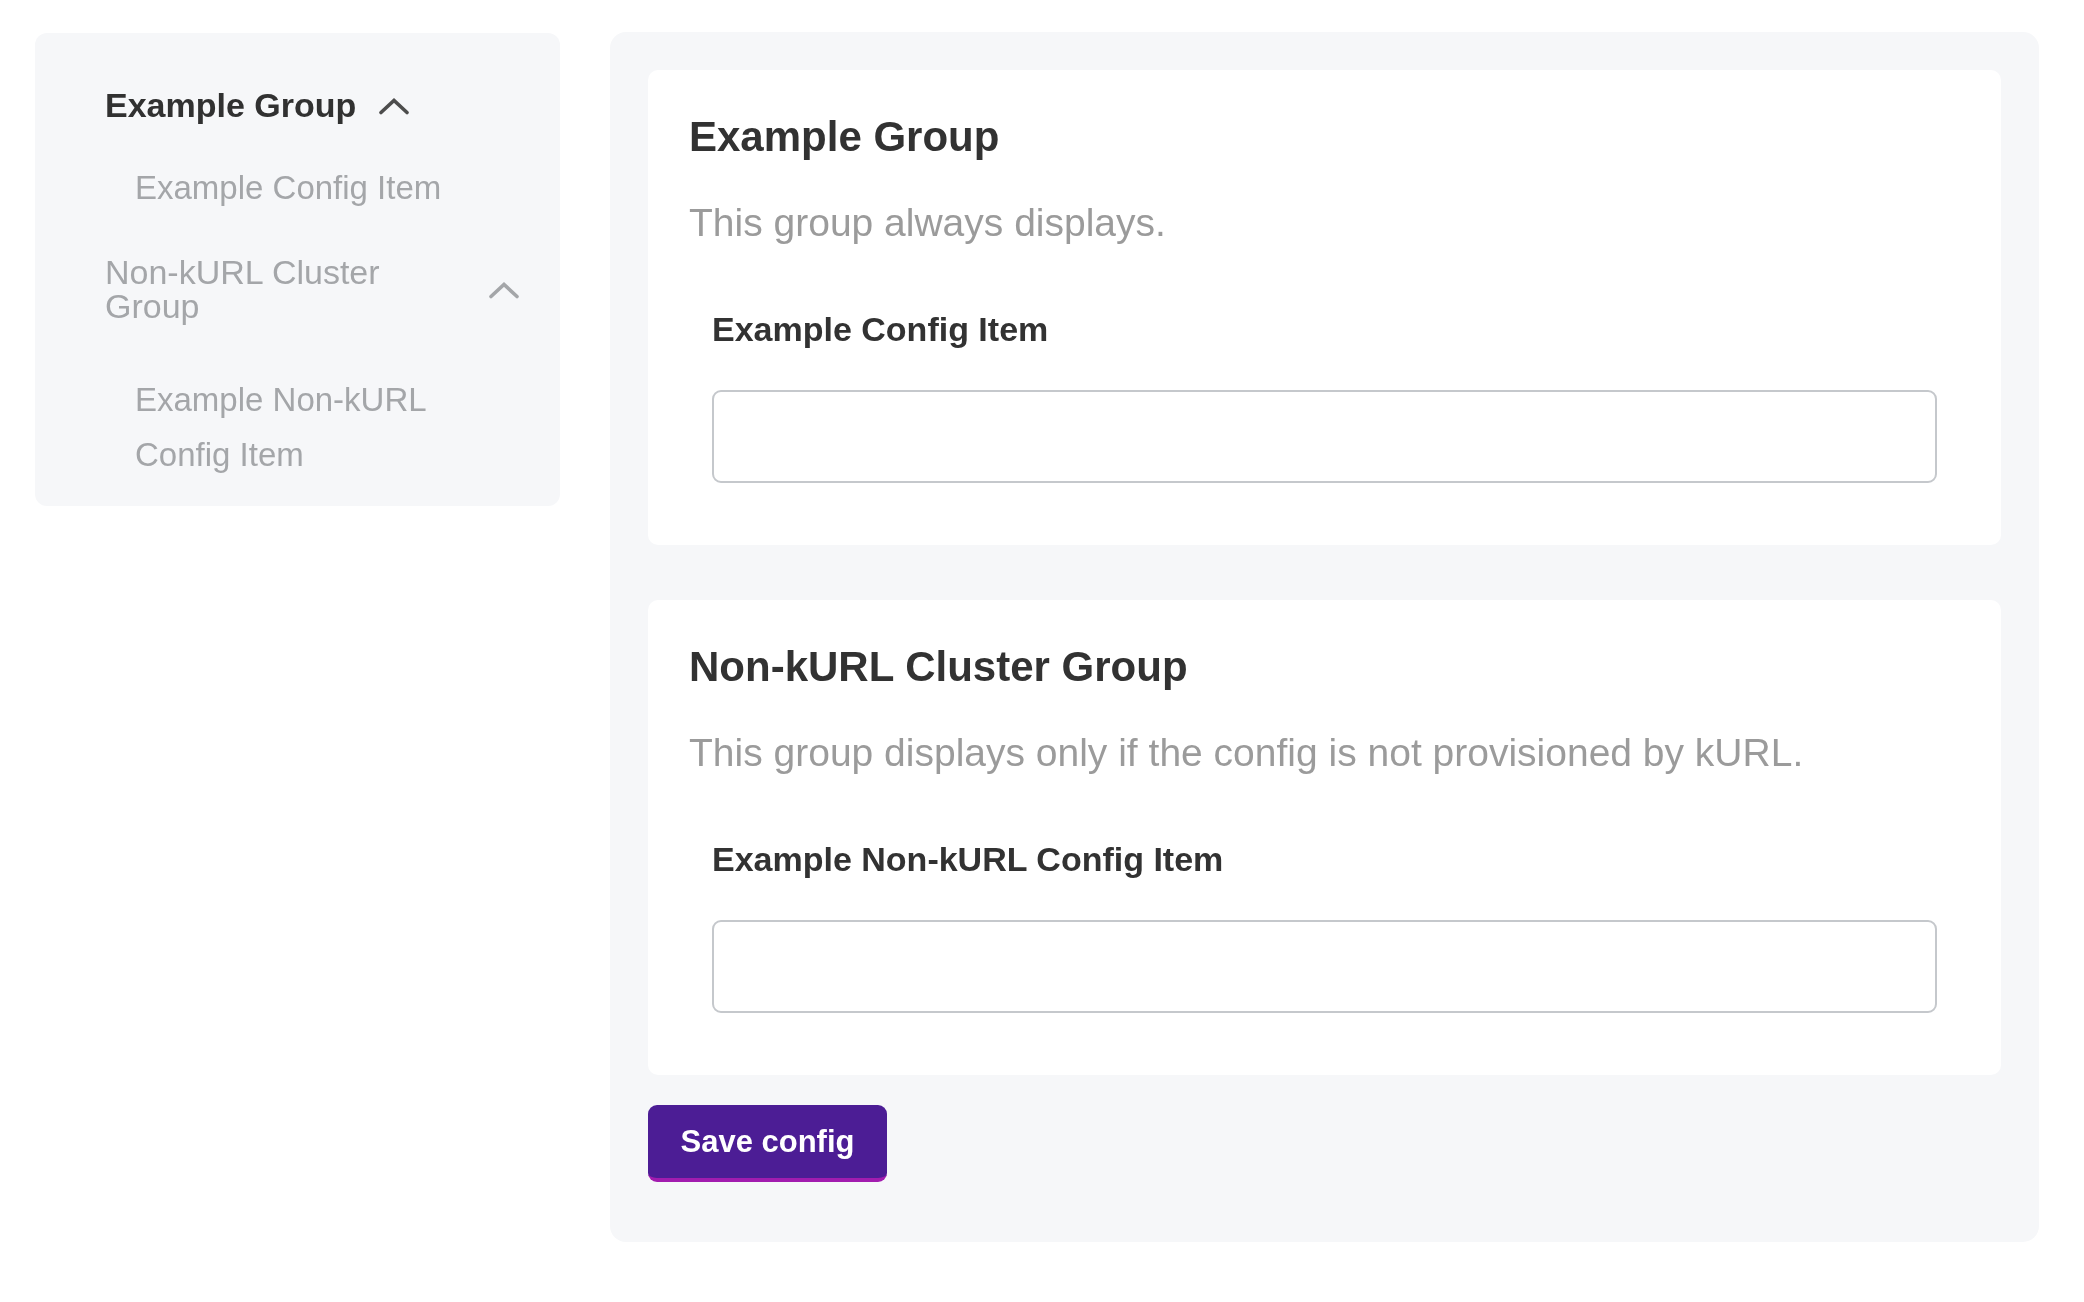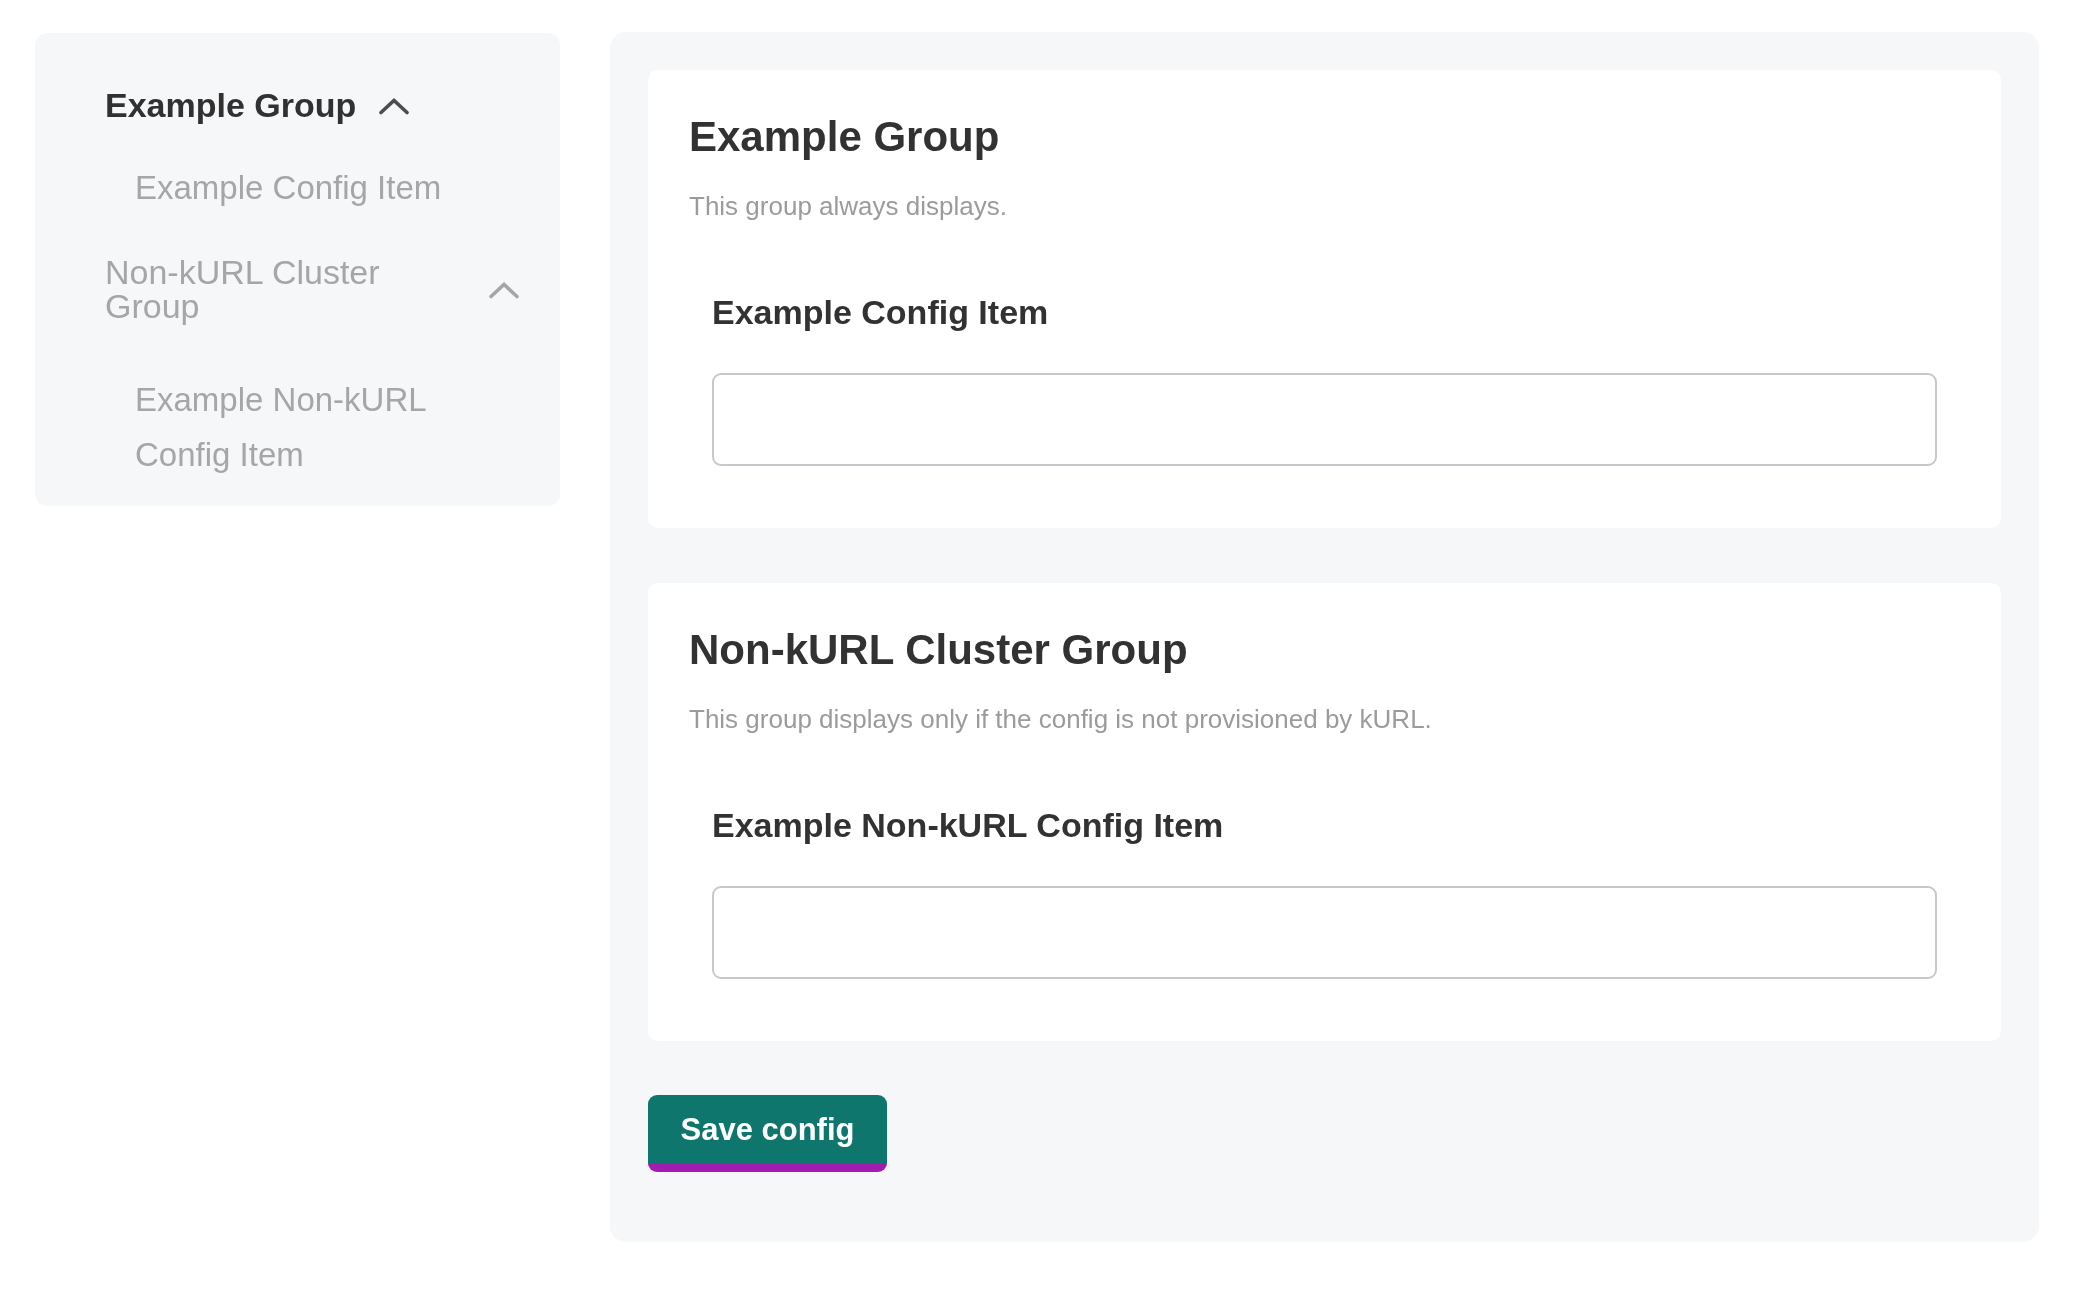--- a/index.html
+++ b/index.html
@@ -76,24 +76,24 @@
     width: 100%;
   }
   .config-card + .config-card { margin-top: 55px; }
   .group-title {
     font-size: 42px;
     line-height: 50px;
     font-weight: 700;
     color: #323232;
   }
   .group-desc {
-    font-size: 26px;
+    font-size: 39px;
     line-height: 34px;
     color: #9b9b9b;
-    margin-top: 27px;
+    margin-top: 44px;
   }
   .config-item { margin: 0 23px; }
   .item-label {
     display: block;
     font-size: 34px;
     line-height: 34px;
     font-weight: 600;
     color: #323232;
     margin-top: 72px;
   }
@@ -108,26 +108,26 @@
     font-size: 32px;
     color: #323232;
     padding: 0 22px;
     font-family: "Liberation Sans", "DejaVu Sans", sans-serif;
     outline: none;
   }
 
   
   .save-btn {
     display: block;
-    margin-top: 54px;
+    margin-top: 30px;
     width: 239px;
     height: 77px;
-    background: #0f766e;
+    background: #4c1d95;
     border: none;
-    border-bottom: 8px solid #a21caf;
+    border-bottom: 4px solid #a21caf;
     border-radius: 9px;
     color: #ffffff;
     font-size: 31px;
     font-weight: 700;
     font-family: "Liberation Sans", "DejaVu Sans", sans-serif;
     cursor: pointer;
     text-align: center;
   }
 </style>
 </head>

